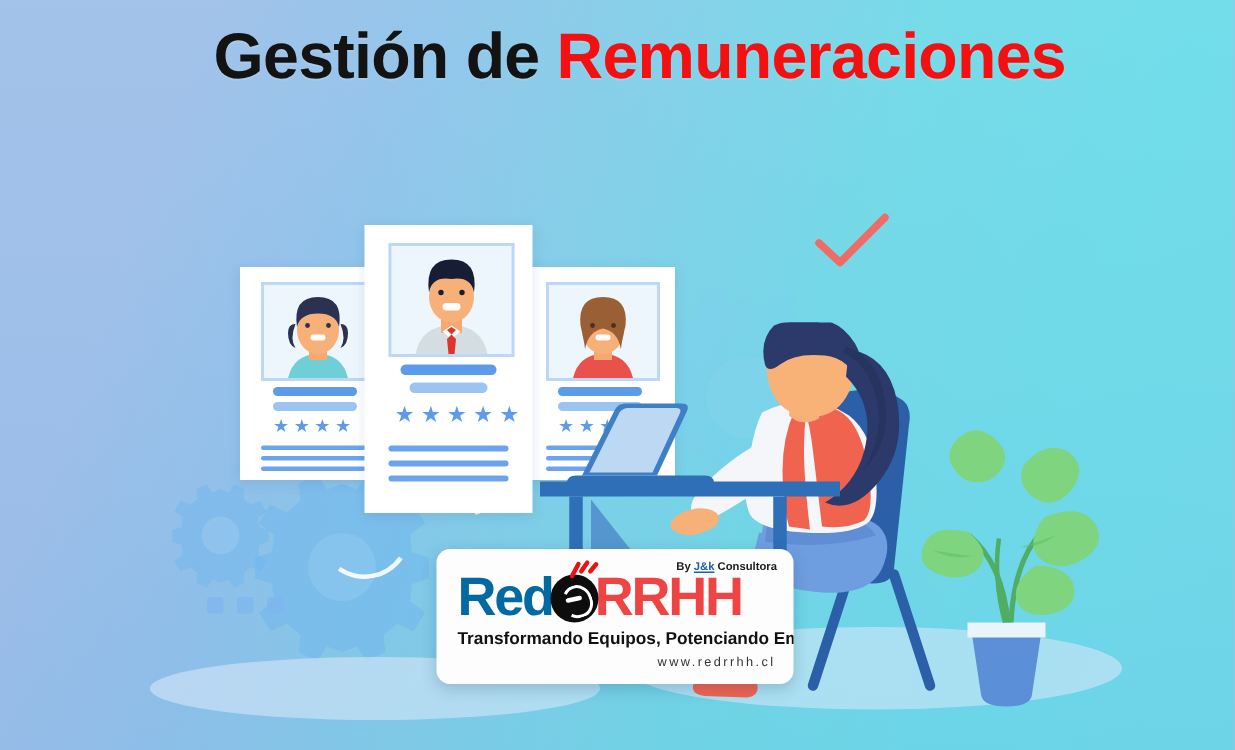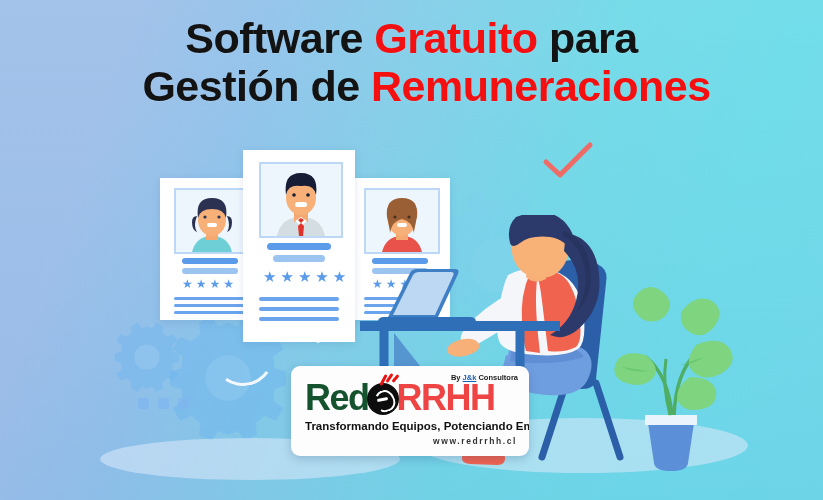--- a/index.html
+++ b/index.html
@@ -84,21 +84,21 @@
   .logo-by{
     position:absolute;right:11px;top:7px;
     font-size:7.5px;font-weight:bold;color:#1a1a1a;white-space:nowrap;
   }
   .logo-by .blue{color:#1b5fb0;text-decoration:underline;}
   .logo-main{
     position:absolute;left:14px;top:14px;
     font-size:36px;font-weight:bold;letter-spacing:-1.5px;
     line-height:1;white-space:nowrap;
   }
-  .logo-main .red{color:#14532d;}
+  .logo-main .red{color:#0369a1;}
   .logo-main .rrhh{color:#ef4444;}
   .logo-mark{
     display:inline-block;width:32px;height:32px;border-radius:50%;
     background:#0d0d0d;position:relative;vertical-align:-5px;margin:0 -2px;
   }
   .logo-mark::before{
     content:"";position:absolute;left:8px;top:7px;width:16px;height:18px;
     border-radius:50% 50% 45% 45%;
     border:2.5px solid #ffffff;border-left-color:transparent;
     transform:rotate(-18deg);
@@ -107,21 +107,21 @@
     content:"";position:absolute;left:10px;top:15px;width:11px;height:2.5px;
     background:#ffffff;border-radius:2px;transform:rotate(-12deg);
   }
   .spark{position:absolute;width:3px;height:12px;background:#e81313;border-radius:2px;}
   .logo-tag{
     position:absolute;left:14px;top:54px;
     font-size:11.5px;font-weight:bold;color:#111;white-space:nowrap;
   }
   .logo-url{
     position:absolute;right:12px;top:70px;
-    font-size:8.5px;font-weight:bold;color:#333;letter-spacing:1.6px;white-space:nowrap;
+    font-size:8.5px;font-weight:normal;color:#333;letter-spacing:1.6px;white-space:nowrap;
   }
 </style>
 </head>
 <body>
 
 <div id="stage">
 
   <div class="bg"></div>
   <div class="bg2"></div>
 
@@ -305,23 +305,20 @@
       <path d="M282 104 q-16-14 -4-26 q12-12 26 0 q12 12 0 24 q-10 8 -22 2z"></path>
       <path d="M322 96 q14-18 30-10 q14 10 2 26 q-12 14 -26 4 q-10-8 -6-20z"></path>
     </g>
     <g fill="#5dbf65" opacity=".55">
       <path d="M262 152 q12 6 26 4"></path>
       <path d="M344 142 q-12 8 -24 8"></path>
     </g>
   </svg>
 
   <div class="title">
-    <span>
-      <span>Software </span><span class="hl">Gratuito</span><span> para</span>
-    </span>
     <span class="l2">
       <span>Gestión de </span><span class="hl">Remuneraciones</span>
     </span>
   </div>
 
   <div class="logo-plate">
     <div class="logo-by">
       <span>By </span><span class="blue">J&amp;k</span><span> Consultora</span>
     </div>
 

